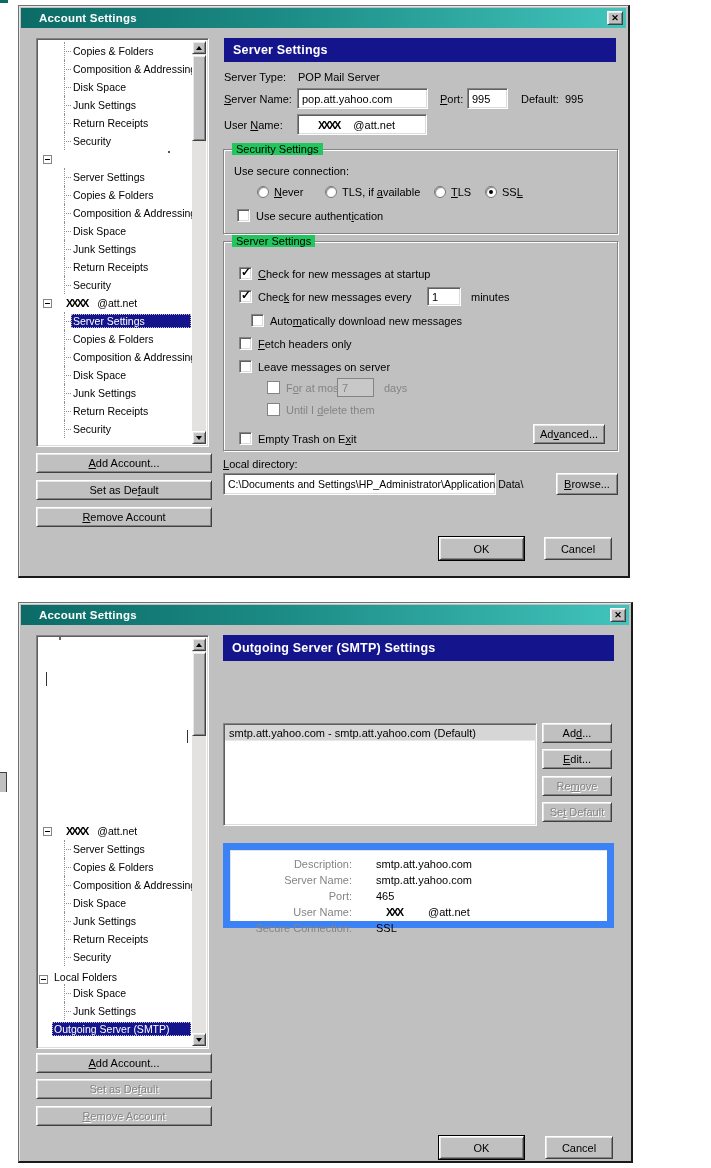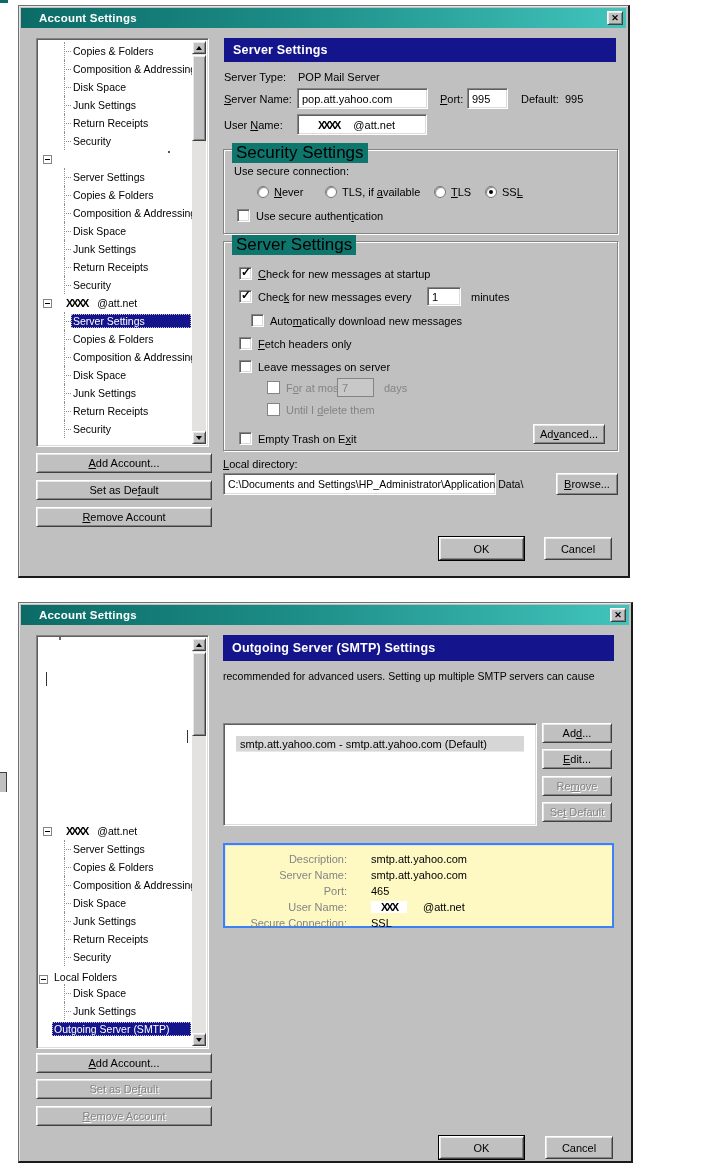--- a/index.html
+++ b/index.html
@@ -67,40 +67,40 @@
          display:flex; align-items:center; padding-left:9px; font-size:12.5px; letter-spacing:0.2px; }
 
   .flabel { position:absolute; white-space:nowrap; }
   .field { position:absolute; background:#fff; border:1px solid; border-color:#848484 #fff #fff #848484;
            box-shadow: inset 1px 1px 0 #5f5f5f, inset -1px -1px 0 #dcdcdc;
            display:flex; align-items:center; padding-left:4px; white-space:nowrap; }
   .field.disabled { background:#c8c8c8; color:#848484; box-shadow:none; border-color:#848484; }
 
   .groupbox { position:absolute; border:1px solid #848484;
               box-shadow: inset 1px 1px 0 #fff, 1px 1px 0 #fff; }
-  .legend { position:absolute; top:-7px; left:8px; background:#0f766e; padding:0 4px; font-size:17px; }
+  .legend { position:absolute; top:-7px; left:8px; background:#22c55e; padding:0 4px; font-size:11px; }
 
   .ckrow { position:absolute; display:flex; align-items:center; white-space:nowrap; }
   .cb { width:13px; height:13px; background:#fff; border:1px solid; border-color:#848484 #fff #fff #848484;
         box-shadow: inset 1px 1px 0 #5f5f5f, inset -1px -1px 0 #dcdcdc; position:relative; flex:none; margin-right:6px; }
   .cb .mark { display:none; position:absolute; left:1px; top:-3px; font-size:12px; font-weight:bold; }
   .cb.on .mark { display:block; }
   .cb.disabled { box-shadow:none; border-color:#848484; }
   .ckrow.disabled { color:#848484; }
   .rb { width:12px; height:12px; border-radius:50%; background:#fff; border:1px solid #767676;
         box-shadow: inset 1px 1px 1px #8a8a8a; position:relative; flex:none; margin-right:5px; }
   .rb.on::after { content:""; position:absolute; left:3px; top:3px; width:4px; height:4px; border-radius:50%; background:#000; }
   .radio-item { display:flex; align-items:center; position:absolute; white-space:nowrap; }
 
   .listbox { position:absolute; background:#fff; border:1px solid; border-color:#848484 #fff #fff #848484;
              box-shadow: inset 1px 1px 0 #5f5f5f, inset -1px -1px 0 #dcdcdc; overflow:hidden; }
   .listsel { height:16px; background:#d6d6d6; display:flex; align-items:center; padding-left:4px;
-             border-bottom:1px solid #e8e8e8; margin:12px; white-space:nowrap; }
-
-  .details { position:absolute; background:#fef9c3; border:2px solid #3b82f6;
+             border-bottom:1px solid #e8e8e8; margin:1px; white-space:nowrap; }
+
+  .details { position:absolute; background:#ffffff; border:7px solid #3b82f6;
              box-shadow: inset 1px 1px 0 #e2e2e2; padding-top:6px; }
   .drow { height:16px; display:flex; align-items:center; white-space:nowrap; }
   .drow .dl { width:122px; text-align:right; color:#848484; flex:none; }
   .drow .dv { margin-left:24px; }
   .wredact { background:#fff; padding:0 10px; font-weight:bold; letter-spacing:-2px; }
   .desc-line { white-space:nowrap; font-size:10.5px; line-height:14px; }
 
   .artifact { position:absolute; }
 </style>
 </head>
@@ -439,21 +439,20 @@
     </div>
   <div class="b3d disabled abs" style="left:17px; top:503px; width:176px; height:20px;">
       <span><span class="u">R</span>emove Account</span>
     </div>
 
   <div class="hdr" style="left:204px; top:32px; width:391px; height:26px;">
       <span>Outgoing Server (SMTP) Settings</span>
     </div>
 
   <div class="abs" style="left:204px; top:66px; width:394px;">
-    <div class="desc-line">recommended for advanced users. Setting up multiple SMTP servers can cause</div>
   </div>
 
   <div class="listbox" style="left:204px; top:120px; width:314px; height:103px;">
     <div class="listsel">
         <span>smtp.att.yahoo.com - smtp.att.yahoo.com (Default)</span>
       </div>
   </div>
 
   <div class="b3d abs" style="left:523px; top:120px; width:70px; height:20px;">
       <span>Ad<span class="u">d</span>...</span>

